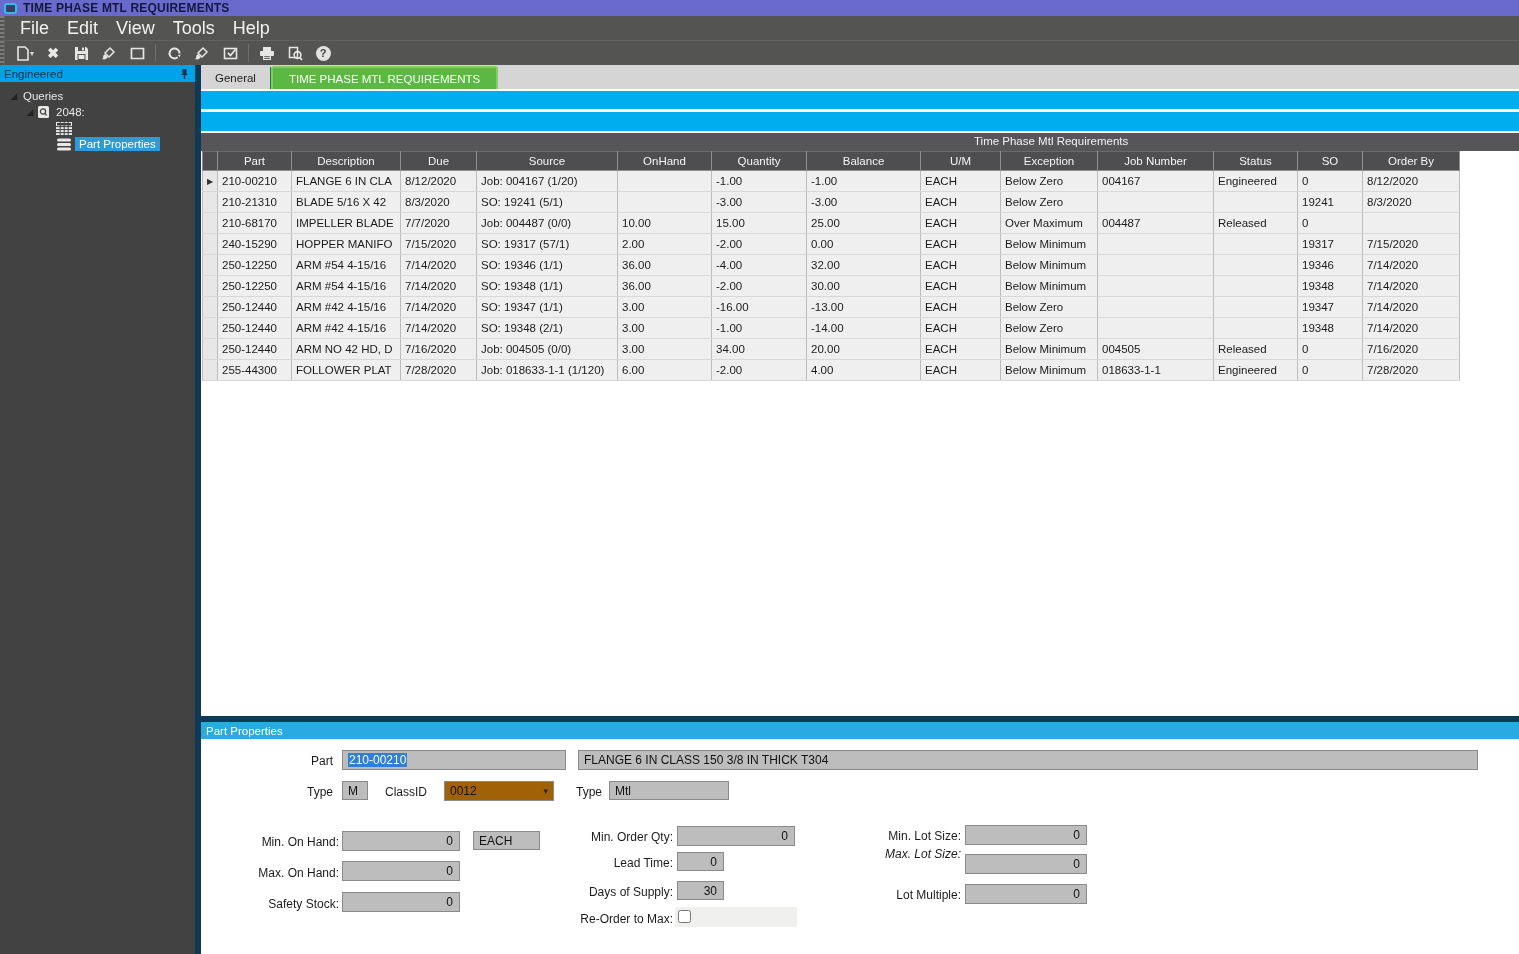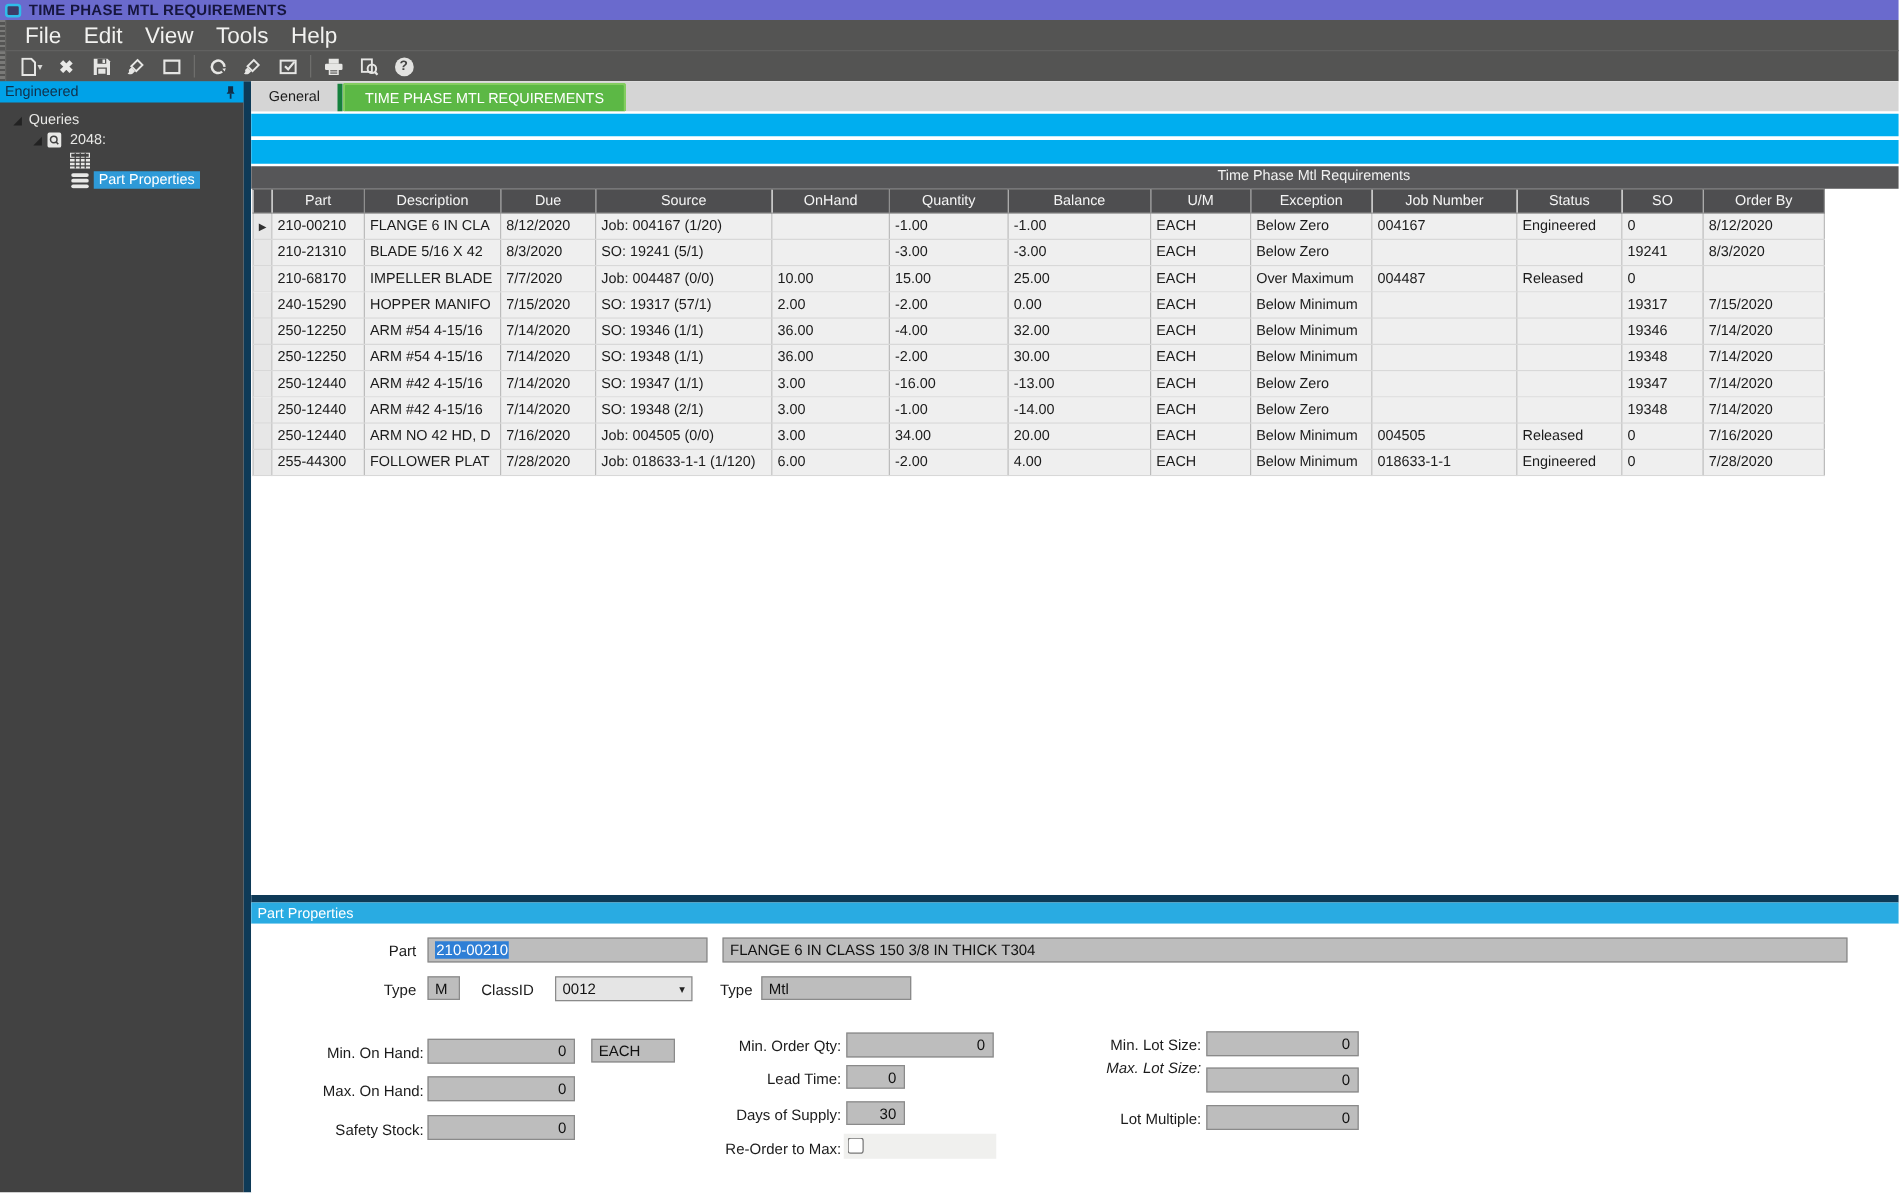--- a/index.html
+++ b/index.html
@@ -41,21 +41,21 @@
   .tree { padding-top:6px; color:#e8e8e6; font-size:11.5px; }
   .tree-row { height:16px; display:flex; align-items:center; }
   .expander { color:#222222; font-size:9px; width:12px; text-align:center; line-height:1; }
   .tree-label { padding:0 3px; }
   .tree-icon { margin:0 3px 0 1px; display:flex; }
   .tree-selected { background:#2e9ad8; color:#ffffff; padding:1px 4px; }
 
   
   .tabstrip { height:24px; background:#d5d5d5; display:flex; align-items:flex-end; flex:0 0 auto; }
   .tab { font-size:11.5px; display:flex; align-items:center; justify-content:center; }
-  .tab-general { height:22px; padding:0 14px; color:#1c1c1c; background:#d5d5d5; border-right:4px solid #15803d; }
+  .tab-general { height:22px; padding:0 14px; color:#1c1c1c; background:#d5d5d5; border-right:1px solid #15803d; }
   .tab-active { height:23px; padding:0 16px; background:#5cb845; border:2px solid #84cd60; border-bottom:none; border-radius:3px 3px 0 0; color:#ffffff; }
 
   
   .cyan-bar1 { height:18px; background:#00aeef; margin-top:2px; flex:0 0 auto; }
   .cyan-bar2 { height:19px; background:#00aeef; margin-top:3px; flex:0 0 auto; }
   .grid-caption { height:18px; background:#565658; margin-top:2px; position:relative; flex:0 0 auto; }
   .grid-caption span { position:absolute; top:2px; left:64.5%; transform:translateX(-50%); color:#f2f2f2; font-size:11.5px; }
 
   
   .grid-zone { flex:0 0 auto; background:#ffffff; padding-left:1px; }
@@ -68,21 +68,21 @@
 
   
   .h-splitter { height:6px; background:#0e3a57; flex:0 0 auto; }
   .pp-header { height:17px; background:#29abe2; color:#ffffff; font-size:11.5px; display:flex; align-items:center; padding-left:5px; flex:0 0 auto; }
   .pp-body { position:relative; flex:0 0 auto; height:215px; background:#ffffff; font-size:12px; color:#1b1b1b; }
   .pp-label { position:absolute; text-align:right; color:#1b1b1b; }
   .pp-box { position:absolute; background:#bdbdbd; border:1px solid #8a8a8a; font-size:12px; color:#111111; padding:0 5px; display:flex; align-items:center; overflow:hidden; white-space:nowrap; }
   input.pp-input { position:absolute; background:#bdbdbd; border:1px solid #8a8a8a; font-family:"Liberation Sans",sans-serif; font-size:12px; color:#111111; padding:0 6px; text-align:right; }
   .pp-part { justify-content:flex-start; }
   .sel-text { background:#2f7fd6; color:#ffffff; padding:0 1px; }
-  .pp-dropdown { justify-content:space-between; background:#e5e5e5; }
+  .pp-dropdown { justify-content:space-between; background:#a16207; }
   .dd-caret { font-size:9px; color:#222222; }
   .cb-strip { position:absolute; background:#f0f0ee; }
   .pp-checkbox { position:absolute; width:13px; height:13px; border:1px solid #9a9a9a; background:#f4f4f2; }
 </style>
 </head>
 <body>
 
 <div class="app">
 
   <div class="titlebar">

